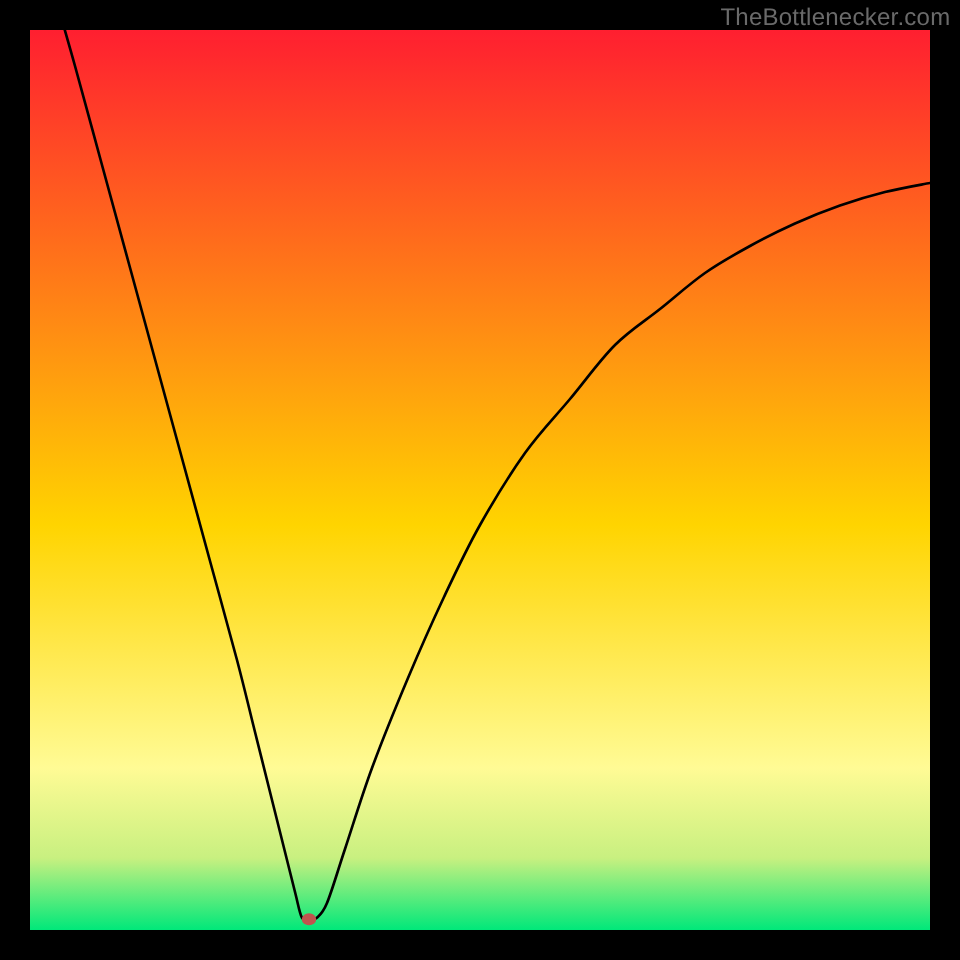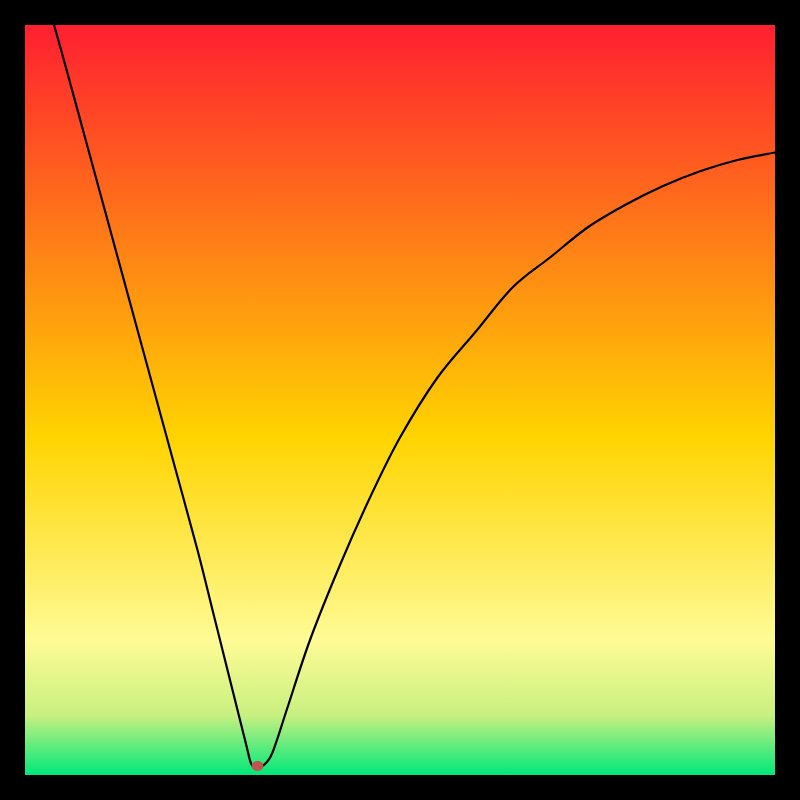--- a/index.html
+++ b/index.html
@@ -49,13 +49,14 @@
           <stop id="g2" offset="82%" stop-color="#fffb95"></stop>
           <stop id="g3" offset="92%" stop-color="#c8f080"></stop>
           <stop id="g4" offset="100%" stop-color="#00e87a"></stop>
         </linearGradient>
       </defs>
       <rect x="0" y="0" width="750" height="750" fill="url(#bg-grad)"></rect>
       <path id="curve" fill="none" stroke="#000000" stroke-width="2.2" stroke-linejoin="round" stroke-linecap="round" d="M 22.5 -22.5 C 25 -13.75, 31.25 7.5, 37.5 30 C 43.75 52.5, 52.5 85, 60 112.5 C 67.5 140, 75 167.5, 82.5 195 C 90 222.5, 97.50000000000001 250, 105.00000000000001 277.5 C 112.50000000000001 305, 120.00000000000001 332.5, 127.50000000000001 360 C 135 387.5, 142.5 415, 150 442.5 C 157.5 470, 166.25 501.25, 172.5 525 C 178.75 548.75, 182.5 565, 187.5 585 C 192.5 605, 198.125 627.5, 202.5 645 C 206.875 662.5, 210.62499999999997 677.5, 213.74999999999997 690 C 216.87499999999997 702.5, 219.125 711.75, 221.25 720 C 223.375 728.25, 224.625 735.875, 226.5 739.5 C 228.375 743.125, 230.5 741.625, 232.5 741.75 C 234.5 741.875, 236 742.625, 238.5 740.25 C 241 737.875, 243.5 737.125, 247.5 727.5 C 251.5 717.875, 256.25 701.25, 262.5 682.5 C 268.75 663.75, 276.25 638.75, 285 615 C 293.75 591.25, 305 563.75, 315 540 C 325 516.25, 335 493.75, 345 472.5 C 355 451.25, 363.75 432.5, 375 412.5 C 386.25 392.5, 400.00000000000006 370, 412.50000000000006 352.5 C 425.00000000000006 335, 437.5 322.5, 450 307.5 C 462.5 292.5, 475 275, 487.5 262.5 C 500 250, 512.5 242.5, 525 232.5 C 537.5 222.5, 550 211.25, 562.5 202.5 C 575 193.75, 587.5 186.875, 600 180 C 612.5 173.125, 625 166.875, 637.5 161.25 C 650 155.625, 662.5 150.625, 675 146.25 C 687.5 141.875, 700 138.125, 712.5 135 C 725 131.875, 743.75 128.75, 750 127.5"></path>
       <ellipse id="marker" rx="6" ry="5" fill="#c0544e" cx="232.5" cy="741"></ellipse>
     </svg>
   </div>
+  <div class="watermark">TheBottlenecker.com</div>
 </div>
 
 </body></html>

